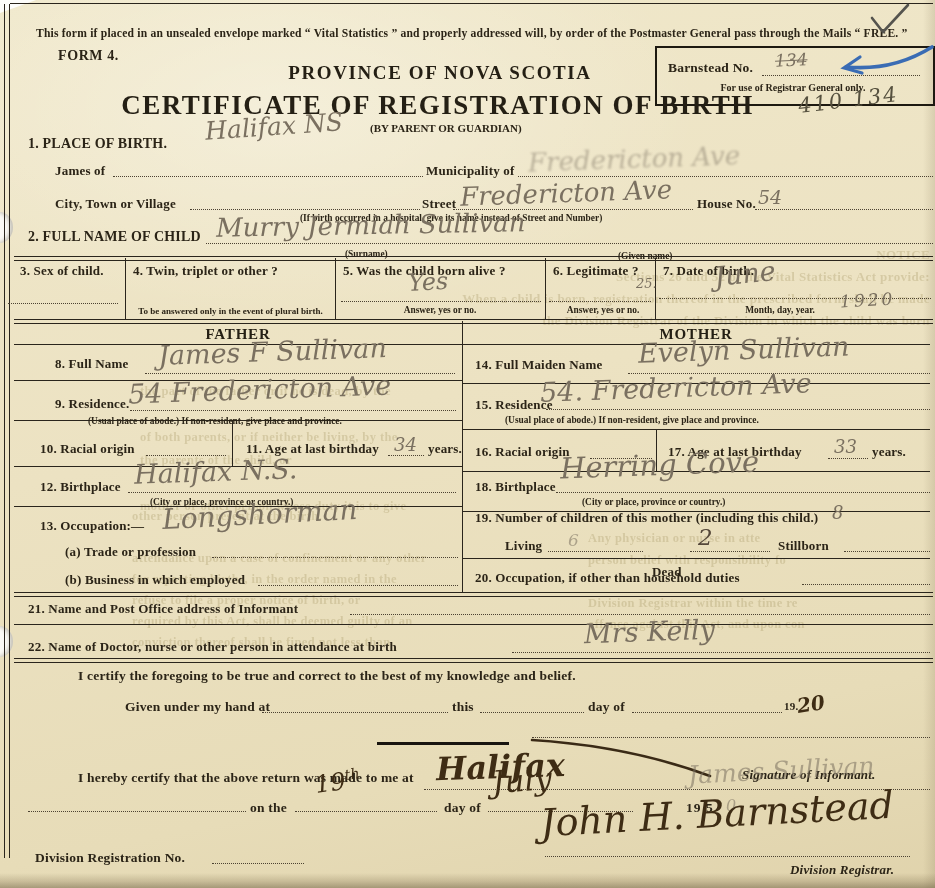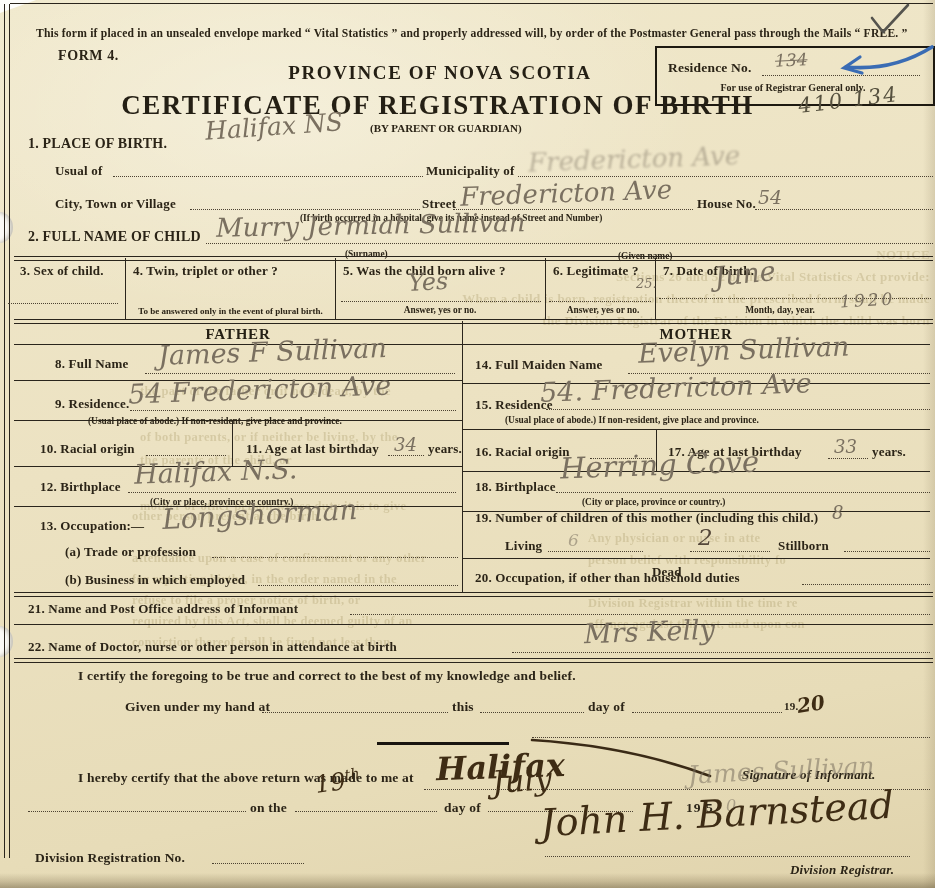--- a/index.html
+++ b/index.html
@@ -66,41 +66,41 @@
 
 <div class="hr" style="left:10px;top:3px;width:923px"></div>
 <div class="vr" style="left:4px;top:4px;height:854px"></div>
 <div class="vr" style="left:9px;top:4px;height:854px"></div>
 
 <div class="lbl" style="left:36px;top:26px;font-size:11.6px;font-weight:600"><span>This form if placed in an unsealed envelope marked “ Vital Statistics ”  and properly addressed will, by order of  the  Postmaster General pass through the Mails</span> <b>“ FREE. ”</b></div>
 <div class="lbl big" style="left:58px;top:48px;letter-spacing:.6px">FORM 4.</div>
 <div class="title" style="left:180px;top:62px;width:520px;font-size:19px;letter-spacing:1.6px">PROVINCE OF NOVA SCOTIA</div>
 
 <div class="abs" style="left:655px;top:46px;width:276px;height:56px;border:2px solid #1d1910"></div>
-<div class="lbl" style="left:668px;top:60px;font-size:13.5px">Residence  No.</div>
+<div class="lbl" style="left:668px;top:60px;font-size:13.5px">Barnstead  No.</div>
 <div class="dt" style="left:762px;top:75px;width:158px"></div>
 <div class="hw" style="left:775px;top:50px;font-size:17px;text-decoration:line-through;transform:rotate(-3deg)">134</div>
 <div class="sm" style="left:655px;top:82px;width:276px;text-align:center;font-size:10px">For use of Registrar General only.</div>
 
 <svg class="abs" style="left:866px;top:2px" width="48" height="34">
   <path d="M6 16 L17 30 L42 3" stroke="#55544e" stroke-width="2.6" fill="none" stroke-linecap="round"></path>
 </svg>
 <svg class="abs" style="left:836px;top:42px" width="99" height="38">
   <path d="M96 5 C72 20, 42 28, 10 25" stroke="#3a6cb4" stroke-width="3.6" fill="none" stroke-linecap="round"></path>
   <path d="M24 15 L8 26 L26 31" stroke="#3a6cb4" stroke-width="3.2" fill="none" stroke-linecap="round"></path>
 </svg>
 
 <div class="title" style="left:60px;top:90px;width:755px;font-size:27px;letter-spacing:1.5px">CERTIFICATE OF REGISTRATION OF BIRTH</div>
 <div class="hw" style="left:798px;top:88px;font-size:21px;color:#55503e;transform:rotate(-7deg);letter-spacing:2px">410 134</div>
 <div class="sm" style="left:370px;top:123px;font-size:11px">(BY PARENT OR GUARDIAN)</div>
 
 <div class="lbl big" style="left:28px;top:136px">1. PLACE OF BIRTH.</div>
 <div class="hw" style="left:205px;top:112px;font-size:25px;transform:rotate(-4deg)">Halifax NS</div>
 
-<div class="lbl" style="left:55px;top:163px">Usual of</div>
+<div class="lbl" style="left:55px;top:163px">James of</div>
 <div class="dt" style="left:113px;top:176px;width:310px"></div>
 <div class="lbl" style="left:426px;top:163px">Municipality of</div>
 <div class="dt" style="left:518px;top:176px;width:415px"></div>
 <div class="hw smudge" style="left:528px;top:144px;font-size:26px;transform:rotate(-2deg)">Fredericton Ave</div>
 
 <div class="lbl" style="left:55px;top:196px">City, Town or Village</div>
 <div class="dt" style="left:190px;top:209px;width:230px"></div>
 <div class="lbl" style="left:422px;top:196px">Street</div>
 <div class="dt" style="left:453px;top:209px;width:240px"></div>
 <div class="hw" style="left:460px;top:178px;font-size:26px;transform:rotate(-2deg)">Fredericton  Ave</div>

